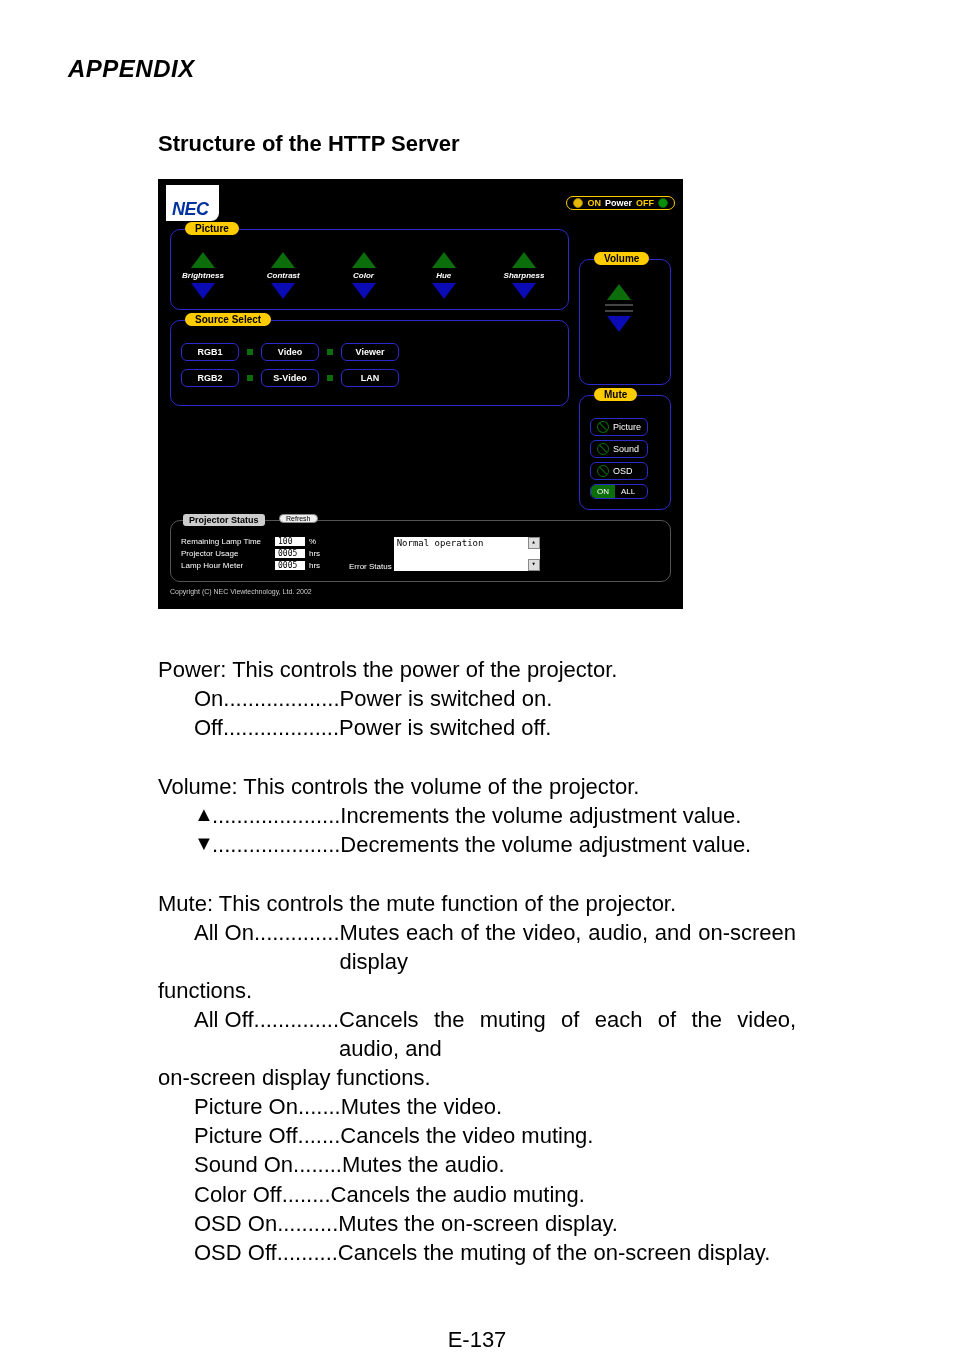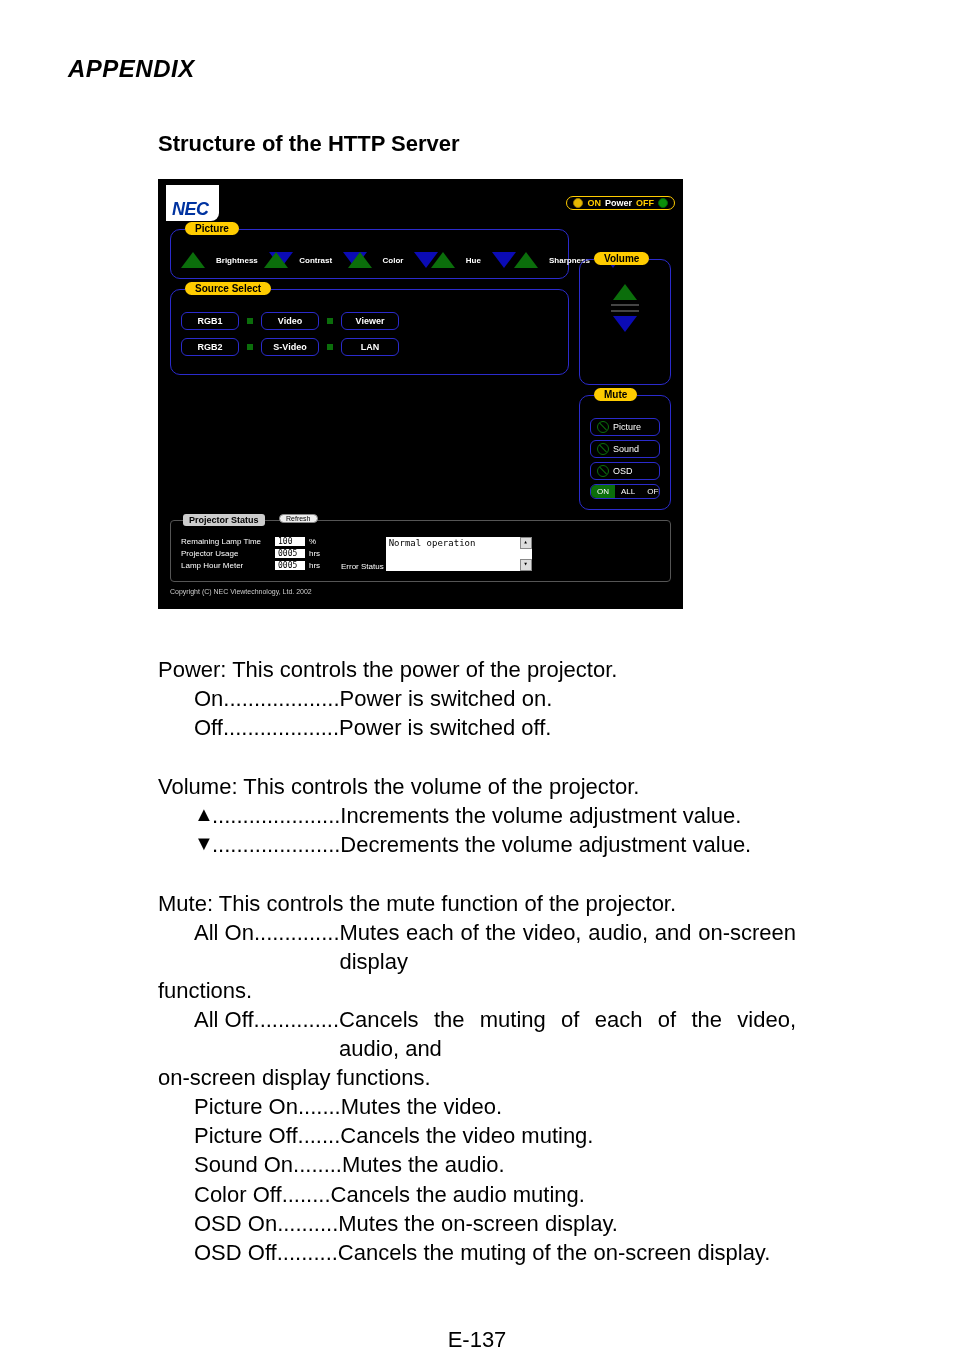--- a/index.html
+++ b/index.html
@@ -68,38 +68,38 @@
   .ui-body {
     display: flex;
     gap: 10px;
     padding: 4px 12px 0 12px;
   }
   .col-main { flex: 1; }
   .col-side { width: 92px; margin-top: 30px; }
   .group {
     border: 1px solid #2b2bcc;
     border-radius: 10px;
-    padding: 22px 10px 10px 10px;
+    padding: 22px 22px 10px 10px;
     position: relative;
     margin-bottom: 10px;
   }
   .group-title {
     position: absolute;
     top: -8px;
     left: 14px;
     background: #ffcc00;
     color: #000;
     font-weight: 700;
     font-size: 10px;
     padding: 1px 10px;
     border-radius: 8px;
   }
   
   .adj-row { display: flex; justify-content: space-between; gap: 10px; }
-  .adj { display: flex; flex-direction: row; align-items: center; gap: 11px; width: 44px; }
+  .adj { display: flex; flex-direction: column; align-items: center; gap: 3px; width: 44px; font-style: italic; }
   .tri-up {
     width: 0; height: 0;
     border-left: 12px solid transparent;
     border-right: 12px solid transparent;
     border-bottom: 16px solid #0b6e0b;
     cursor: pointer;
   }
   .tri-down {
     width: 0; height: 0;
     border-left: 12px solid transparent;
@@ -153,26 +153,26 @@
     border-radius: 6px;
     overflow: hidden;
     font-size: 8px;
     cursor: pointer;
   }
   .mute-all span { padding: 2px 6px; }
   .mute-all .on { background: #0b6e0b; }
   
   .status {
     border: 1px solid #555;
-    border-radius: 4px;
+    border-radius: 10px;
     margin: 0 12px;
     padding: 16px 10px 10px 10px;
     position: relative;
     display: flex;
-    gap: 20px;
+    gap: 28px;
     font-size: 8px;
   }
   .status-title {
     position: absolute;
     top: -7px; left: 12px;
     background: #ccc;
     color: #000;
     font-weight: 700;
     padding: 1px 6px;
     border-radius: 3px;

